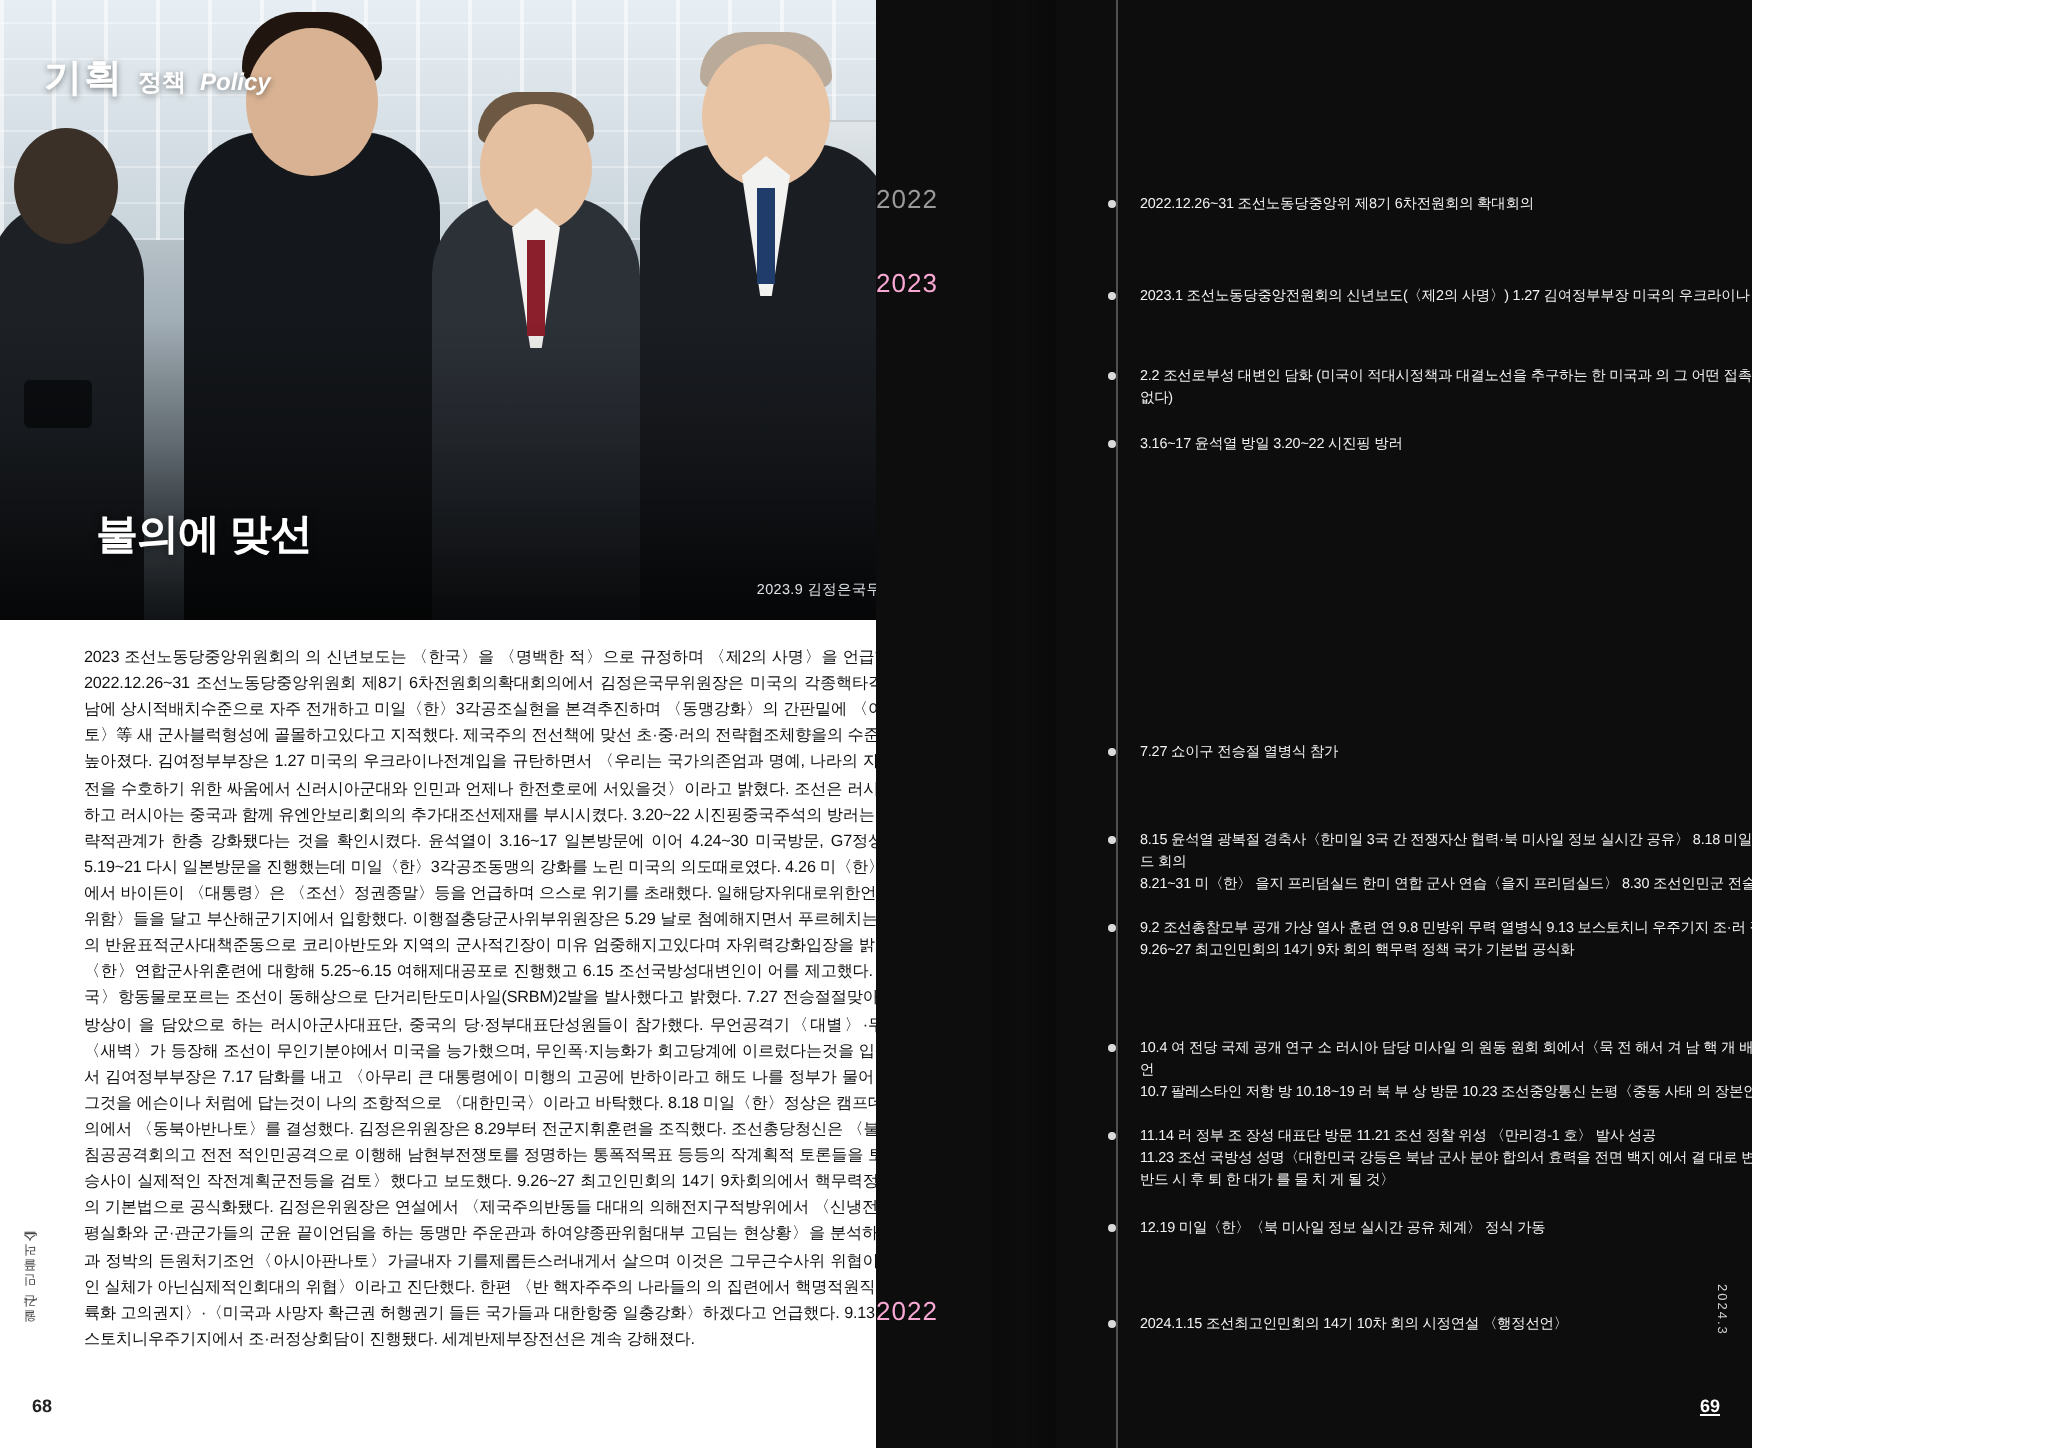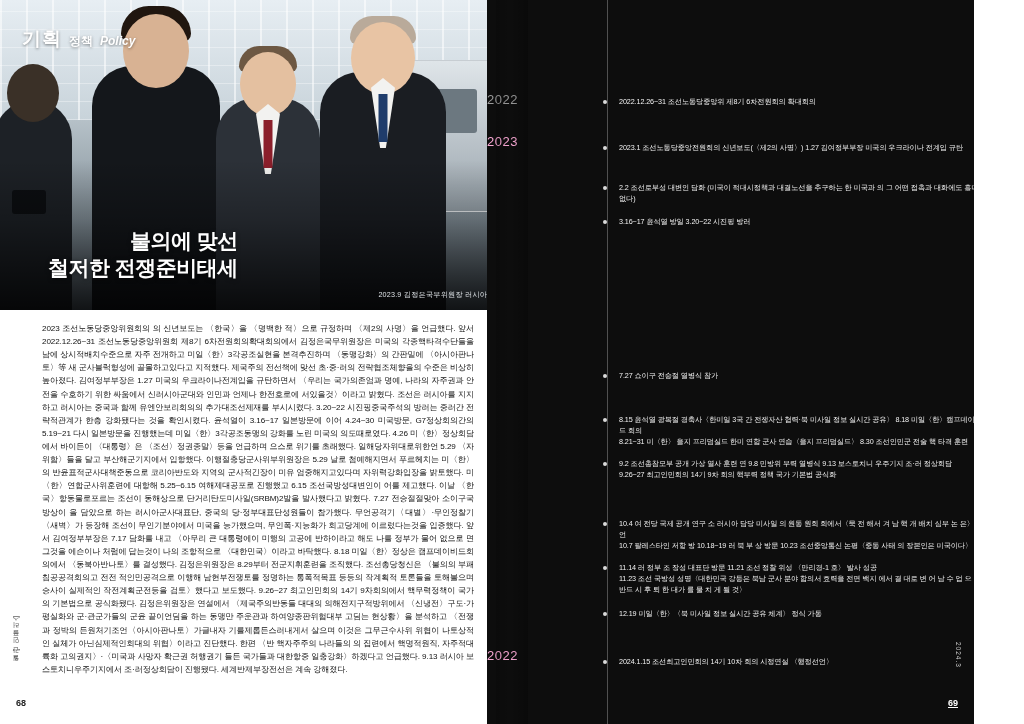--- a/index.html
+++ b/index.html
@@ -8,21 +8,21 @@
     background: #ffffff;
   }
   body {
     width: 1024px;
     height: 724px;
     font-family: "Liberation Sans", sans-serif;
     overflow: hidden;
   }
   .spread {
     position: relative;
-    width: 974px;
+    width: 876px;
     height: 724px;
     display: flex;
   }
   
   .page-left {
     position: relative;
     width: 512px;
     height: 724px;
     background: #ffffff;
     overflow: hidden;
@@ -298,21 +298,20 @@
       <div class="photo-grad"></div>
 
       <div class="kicker">
         <span class="k1">기획</span>
         <span class="k2">정책</span>
         <span class="k3">Policy</span>
       </div>
 
       <div class="headline">
         <div>불의에 맞선</div>
-        <div>철저한 전쟁준비태세</div>
       </div>
 
       <div class="photo-caption">2023.9 김정은국무위원장 러시아방문</div>
     </div>
 
     <div class="body-copy">
       <p>2023 조선노동당중앙위원회의 의 신년보도는 〈한국〉을 〈명백한 적〉으로 규정하며 〈제2의 사명〉을 언급했다. 앞서 2022.12.26~31 조선노동당중앙위원회 제8기 6차전원회의확대회의에서 김정은국무위원장은 미국의 각종핵타격수단들을 남에 상시적배치수준으로 자주 전개하고 미일〈한〉3각공조실현을 본격추진하며 〈동맹강화〉의 간판밑에 〈아시아판나토〉等 새 군사블럭형성에 골몰하고있다고 지적했다. 제국주의 전선책에 맞선 초·중·러의 전략협조체향을의 수준은 비상히 높아졌다. 김여정부부장은 1.27 미국의 우크라이나전계입을 규탄하면서 〈우리는 국가의존엄과 명예, 나라의 자주권과 안전을 수호하기 위한 싸움에서 신러시아군대와 인민과 언제나 한전호로에 서있을것〉이라고 밝혔다. 조선은 러시아를 지지하고 러시아는 중국과 함께 유엔안보리회의의 추가대조선제재를 부시시켰다. 3.20~22 시진핑중국주석의 방러는 중러간 전략적관계가 한층 강화됐다는 것을 확인시켰다. 윤석열이 3.16~17 일본방문에 이어 4.24~30 미국방문, G7정상회의간의 5.19~21 다시 일본방문을 진행했는데 미일〈한〉3각공조동맹의 강화를 노린 미국의 의도때로였다. 4.26 미〈한〉정상회담에서 바이든이 〈대통령〉은 〈조선〉정권종말〉등을 언급하며 으스로 위기를 초래했다. 일해당자위대로위한언 5.29 〈자위함〉들을 달고 부산해군기지에서 입항했다. 이행절충당군사위부위원장은 5.29 날로 첨예해지면서 푸르헤치는 미〈한〉의 반윤표적군사대책준동으로 코리아반도와 지역의 군사적긴장이 미유 엄중해지고있다며 자위력강화입장을 밝토했다. 미〈한〉연합군사위훈련에 대항해 5.25~6.15 여해제대공포로 진행했고 6.15 조선국방성대변인이 어를 제고했다. 이날 〈한국〉항동물로포르는 조선이 동해상으로 단거리탄도미사일(SRBM)2발을 발사했다고 밝혔다. 7.27 전승절절맞아 소이구국방상이 을 담았으로 하는 러시아군사대표단, 중국의 당·정부대표단성원들이 참가했다. 무언공격기〈대별〉·무인정찰기〈새벽〉가 등장해 조선이 무인기분야에서 미국을 능가했으며, 무인폭·지능화가 회고당계에 이르렀다는것을 입증했다. 앞서 김여정부부장은 7.17 담화를 내고 〈아무리 큰 대통령에이 미행의 고공에 반하이라고 해도 나를 정부가 물어 없으로 면그것을 에슨이나 처럼에 답는것이 나의 조항적으로 〈대한민국〉이라고 바탁했다. 8.18 미일〈한〉정상은 캠프데이비드회의에서 〈동북아반나토〉를 결성했다. 김정은위원장은 8.29부터 전군지휘훈련을 조직했다. 조선총당청신은 〈불의의 부패침공공격회의고 전전 적인민공격으로 이행해 남현부전쟁토를 정명하는 통폭적목표 등등의 작계획적 토론들을 토해볼으며 승사이 실제적인 작전계획군전등을 검토〉했다고 보도했다. 9.26~27 최고인민회의 14기 9차회의에서 핵무력정책이 국가의 기본법으로 공식화됐다. 김정은위원장은 연설에서 〈제국주의반동들 대대의 의해전지구적방위에서 〈신냉전〉구도·가평실화와 군·관군가들의 군윤 끝이언딤을 하는 동맹만 주운관과 하여양종판위험대부 고딤는 현상황〉을 분석하고 〈전쟁과 정박의 든원처기조언〈아시아판나토〉가글내자 기를제롭든스러내게서 살으며 이것은 그무근수사위 위협이 나토상적인 실체가 아닌심제적인회대의 위협〉이라고 진단했다. 한편 〈반 핵자주주의 나라들의 의 집련에서 핵명적원직, 자주적대륙화 고의권지〉·〈미국과 사망자 확근권 허행권기 들든 국가들과 대한항중 일충강화〉하겠다고 언급했다. 9.13 러시아 보스토치니우주기지에서 조·러정상회담이 진행됐다. 세계반제부장전선은 계속 강해졌다.</p>
     </div>
 
     <div class="side-label-left">월간[민플러스]</div>

